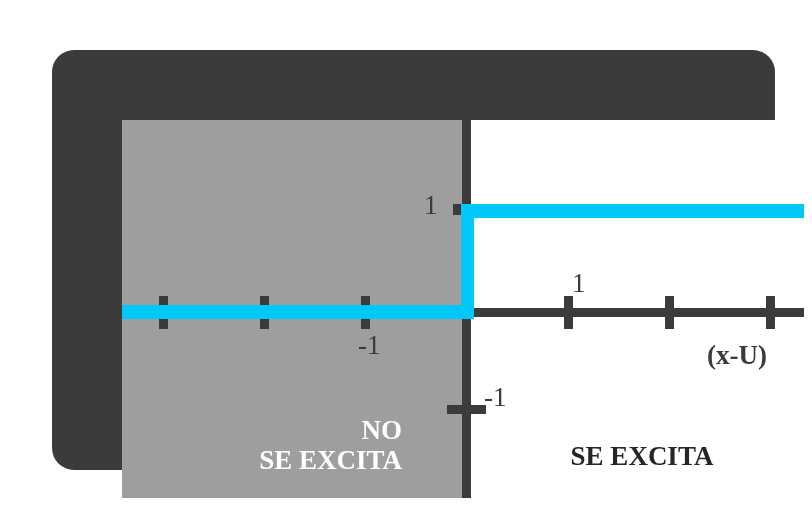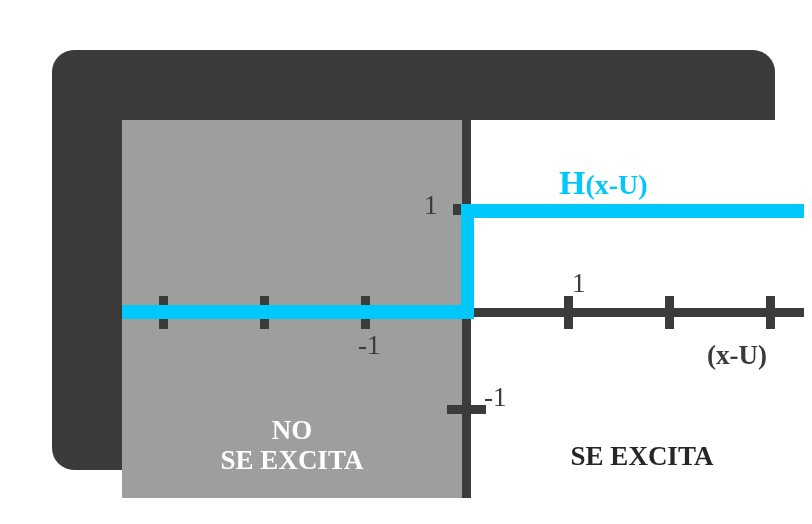--- a/index.html
+++ b/index.html
@@ -176,20 +176,21 @@
     line-height: 1.12;
     white-space: pre-line;
     font-size: 27px;
     font-weight: bold;
   }
   .lbl-no-excita {
     left: 60px;
     top: 295px;
     width: 220px;
     color: #ffffff;
+    text-align: right;
   }
   .lbl-si-excita {
     left: 400px;
     top: 321px;
     width: 240px;
     color: #262626;
   }
 </style>
 </head>
 <body>
@@ -221,21 +222,20 @@
       <div class="curve-seg curve-rise"></div>
       <div class="curve-seg curve-right"></div>
 
       <div class="lbl lbl-y1">1</div>
       <div class="lbl lbl-ymin1">-1</div>
       <div class="lbl lbl-x1">1</div>
       <div class="lbl lbl-xmin1">-1</div>
 
       <div class="lbl lbl-axis-name">(x-U)</div>
 
-      <div class="lbl lbl-fn"><span class="big">H</span><span class="small">(x-U)</span></div>
 
       <div class="lbl-region lbl-no-excita">NO
 SE EXCITA</div>
       <div class="lbl-region lbl-si-excita">SE EXCITA</div>
 
     </div>
   </div>
 </div>
 
 </body></html>

